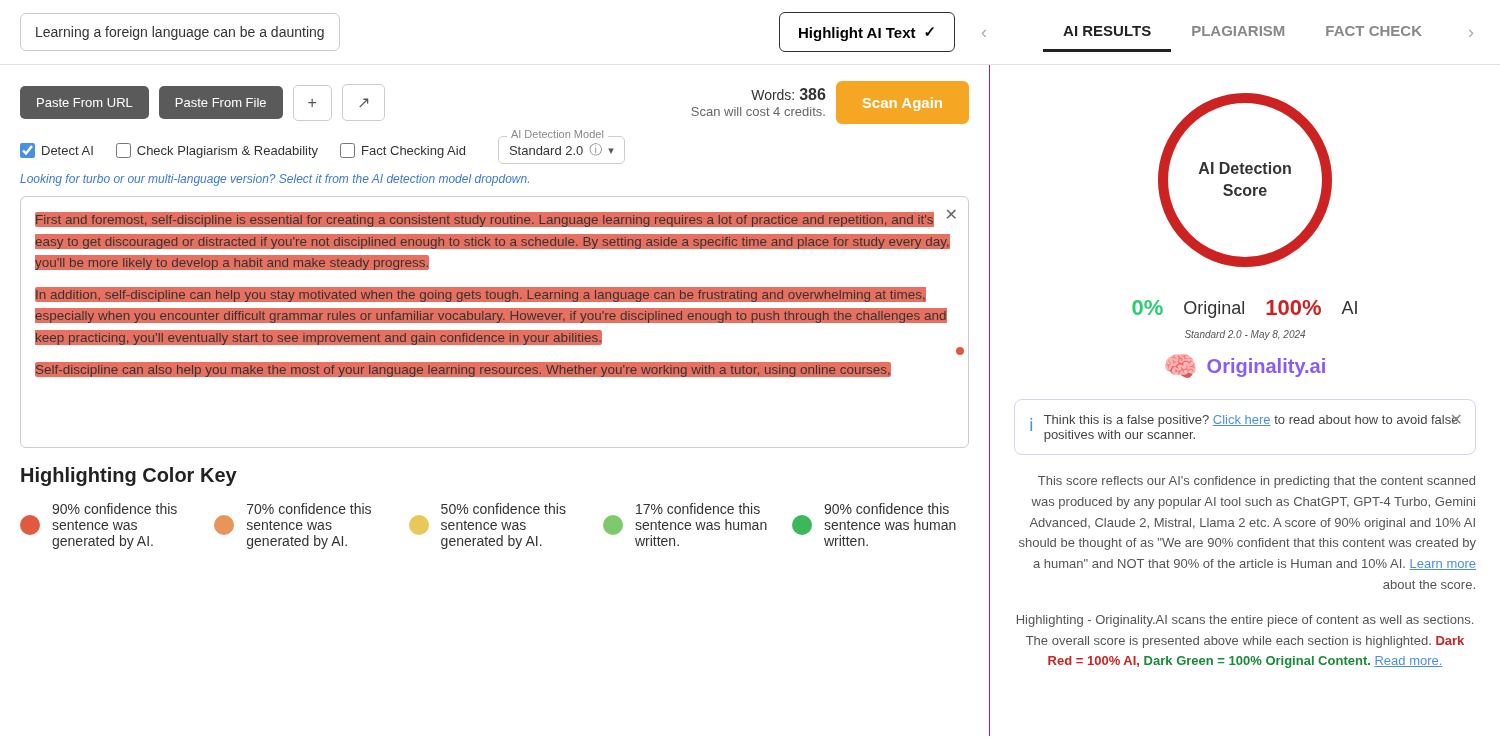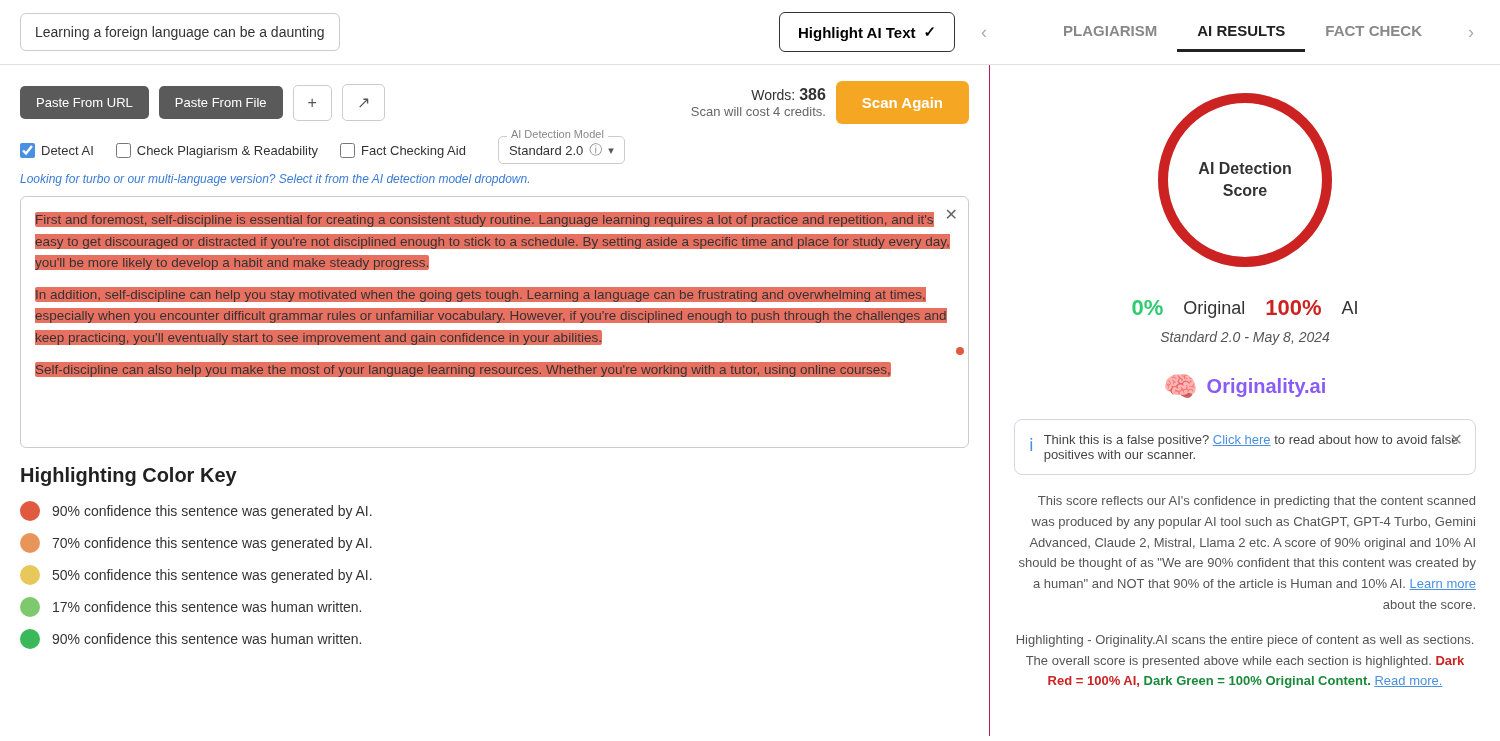--- a/index.html
+++ b/index.html
@@ -204,21 +204,21 @@
 
     .color-key-title {
       font-size: 20px;
       font-weight: 700;
       color: #222;
       margin-bottom: 14px;
     }
     .color-key-list {
       list-style: none;
       display: flex;
-      flex-direction: column;
+      flex-direction: row;
       gap: 12px;
     }
     .color-key-item {
       display: flex;
       align-items: center;
       gap: 12px;
       font-size: 14px;
       color: #333;
     }
     .dot {
@@ -257,24 +257,24 @@
       font-size: 22px;
       font-weight: 700;
       margin-bottom: 8px;
     }
     .score-original { color: #2ecc71; }
     .score-ai { color: #cc2222; }
     .score-label { font-size: 18px; font-weight: 400; color: #333; }
 
     .score-model-date {
       text-align: center;
-      font-size: 14px;
+      font-size: 10px;
       color: #555;
       font-style: italic;
-      margin-bottom: 25px;
+      margin-bottom: 10px;
     }
 
     .originality-brand {
       display: flex;
       align-items: center;
       justify-content: center;
       gap: 8px;
       margin-bottom: 16px;
     }
     .brain-icon {
@@ -342,25 +342,25 @@
   <div class="spacer"></div>
 
   <button class="highlight-btn">
     <span>Highlight AI Text</span>
     <span>✓</span>
   </button>
 
   <span class="nav-arrow">‹</span>
 
   <div class="nav-tabs">
+    <div class="nav-tab active">
+      <span>AI RESULTS</span>
+    </div>
     <div class="nav-tab">
       <span>PLAGIARISM</span>
-    </div>
-    <div class="nav-tab active">
-      <span>AI RESULTS</span>
     </div>
     <div class="nav-tab">
       <span>FACT CHECK</span>
     </div>
   </div>
 
   <span class="nav-arrow">›</span>
 </div>
 
 <div class="main-layout">

